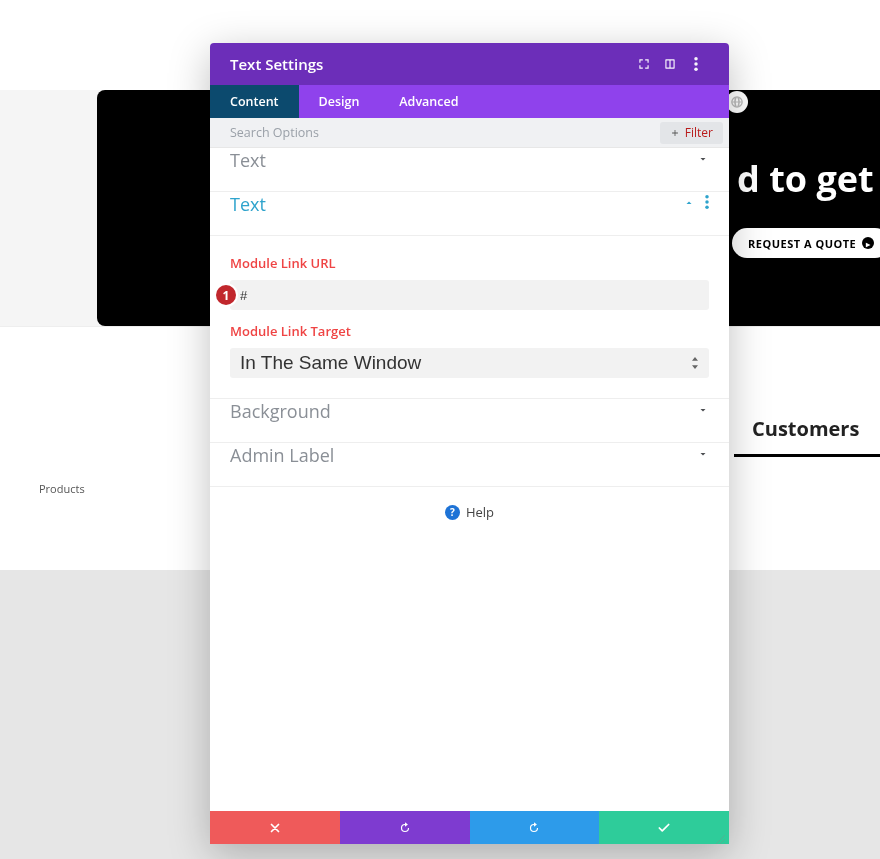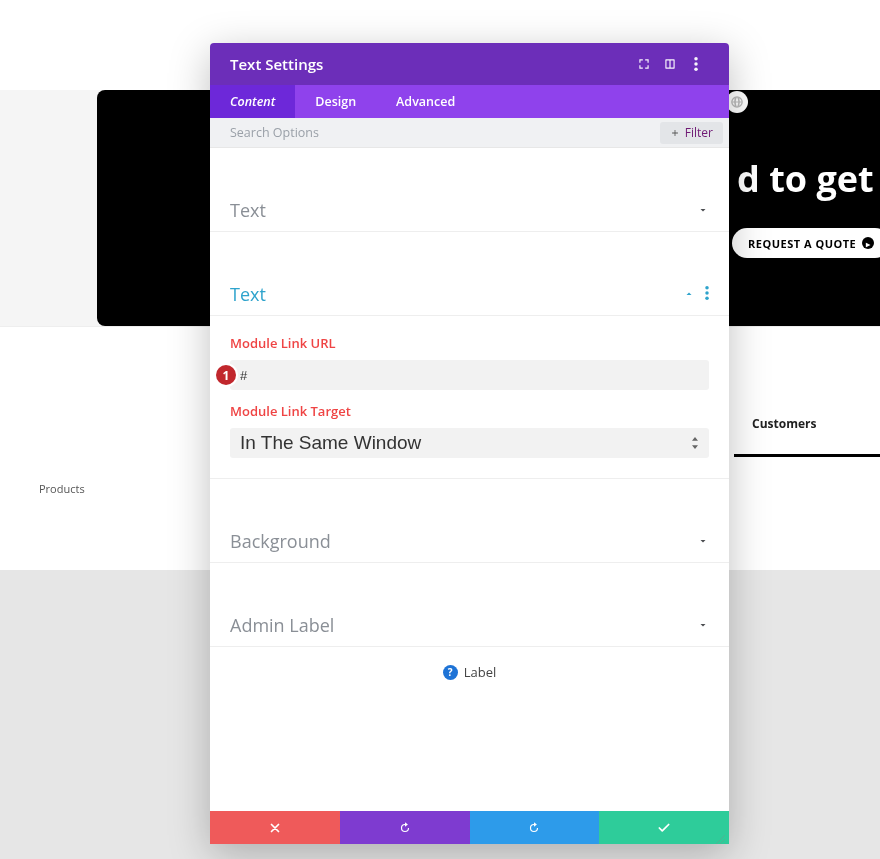--- a/index.html
+++ b/index.html
@@ -25,21 +25,21 @@
     align-items:center; justify-content:center; font-size:8px;
   }
   .bg-white-card {
     position:absolute; top:326px; left:0; right:0; height:244px; background:#fff;
     border-top:1px solid #eee;
   }
   .bg-white-card .products {
     position:absolute; top:154px; left:39px; font-size:11px; color:#555;
   }
   .bg-white-card .customers {
-    position:absolute; top:88px; left:752px; font-size:12px; font-weight:700; color:#222;
+    position:absolute; top:88px; left:752px; font-size:20px; font-weight:700; color:#222;
   }
   .bg-white-card .underline {
     position:absolute; top:127px; left:734px; height:3px; width:180px; background:#000;
   }
   .bg-gray {
     position:absolute; top:570px; left:0; right:0; bottom:0; background:#e6e6e6;
   }
 
   
   .globe-badge {
@@ -62,35 +62,35 @@
   .modal-header .hicon { width:26px; height:26px; display:flex; align-items:center; justify-content:center; cursor:pointer; opacity:.95; }
   .modal-header .hicon svg { width:14px; height:14px; fill:#fff; }
   .modal-header .hicon.dots svg { width:4px; height:14px; }
 
   .tabs {
     background:#8f42ec; height:33px; display:flex;
   }
   .tab {
     padding:0 20px; display:flex; align-items:center; color:#fff; font-size:12.5px; font-weight:600; cursor:pointer;
   }
-  .tab.active { background:#6d28d9;font-style:italic; }
+  .tab.active { background:#0c4a6e; }
 
   .searchbar {
     height:30px; background:#f0f1f3; display:flex; align-items:center; padding:0 6px 0 20px; border-bottom:1px solid #e7e7e7;
   }
   .searchbar .search-text { flex:1; font-size:12.5px; color:#9aa0a8; }
   .searchbar .filter-btn {
     height:22px; padding:0 10px; background:#e3e5e8; border-radius:3px; display:flex; align-items:center; gap:5px;
-    font-size:12px; color:#701a75; cursor:pointer;
+    font-size:12px; color:#b91c1c; cursor:pointer;
   }
   .searchbar .filter-btn svg { width:10px; height:10px; fill:#555; }
 
   .sections { flex:1; overflow:auto; }
   .section-header {
-    height:44px; display:flex; align-items:center; padding:0 20px; cursor:pointer; border-bottom:1px solid #eee;margin-top:40px;
+    height:44px; display:flex; align-items:flex-start; padding:0 20px; cursor:pointer; border-bottom:1px solid #eee;
   }
   .section-header .label { flex:1; font-size:18px; color:#8a8f96; font-weight:400; }
   .section-header.open .label { color:#2ea3cc; }
   .section-header .chev svg { width:12px; height:12px; fill:#4b4d50; }
   .section-header .kebab { margin-left:10px; }
   .section-header .kebab svg { width:4px; height:14px; fill:#2ea3cc; }
 
   .section-body { padding:6px 20px 20px; border-bottom:1px solid #eee; }
   .field-label { font-size:13px; color:#ef4444; font-weight:600; margin:12px 0 8px; }
   .field-row { position:relative; }
@@ -251,21 +251,21 @@
       <div class="label">Admin Label</div>
       <span class="chev">
         <svg viewBox="0 0 24 24">
             <path d="M7 10l5 5 5-5z"></path>
           </svg>
       </span>
     </div>
 
     <div class="help-row">
       <span class="qmark">?</span>
-      <span>Label</span>
+      <span>Help</span>
     </div>
   </div>
 
   <div class="footer">
     <div class="fbtn cancel">
       <svg viewBox="0 0 24 24">
           <path d="M18 6L6 18M6 6l12 12" stroke="#fff" stroke-width="3" stroke-linecap="round" fill="none"></path>
         </svg>
     </div>
     <div class="fbtn undo">

